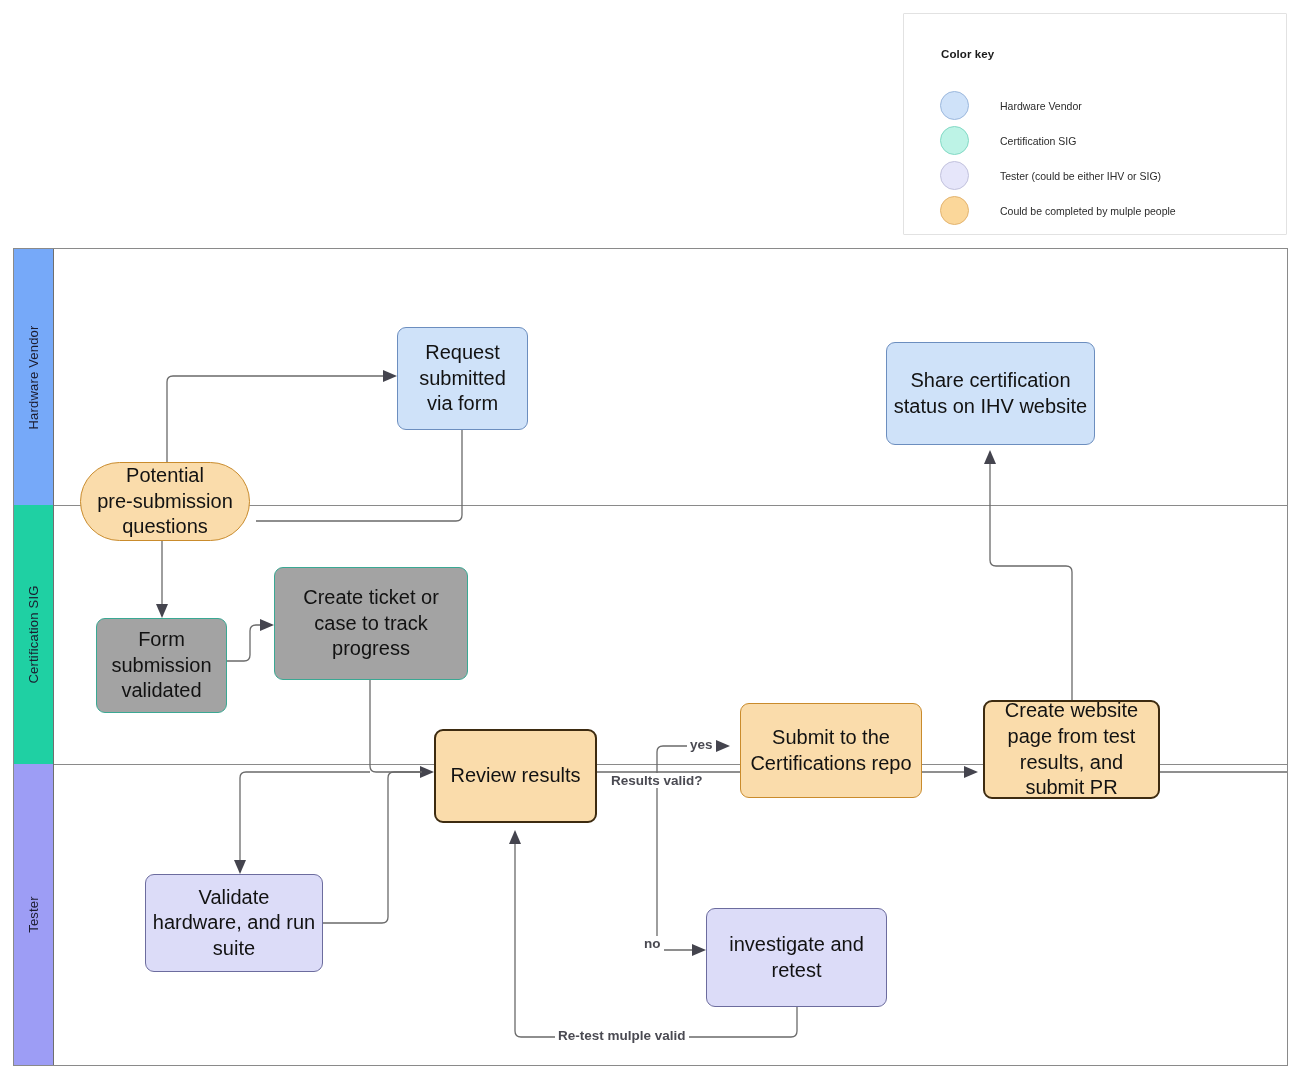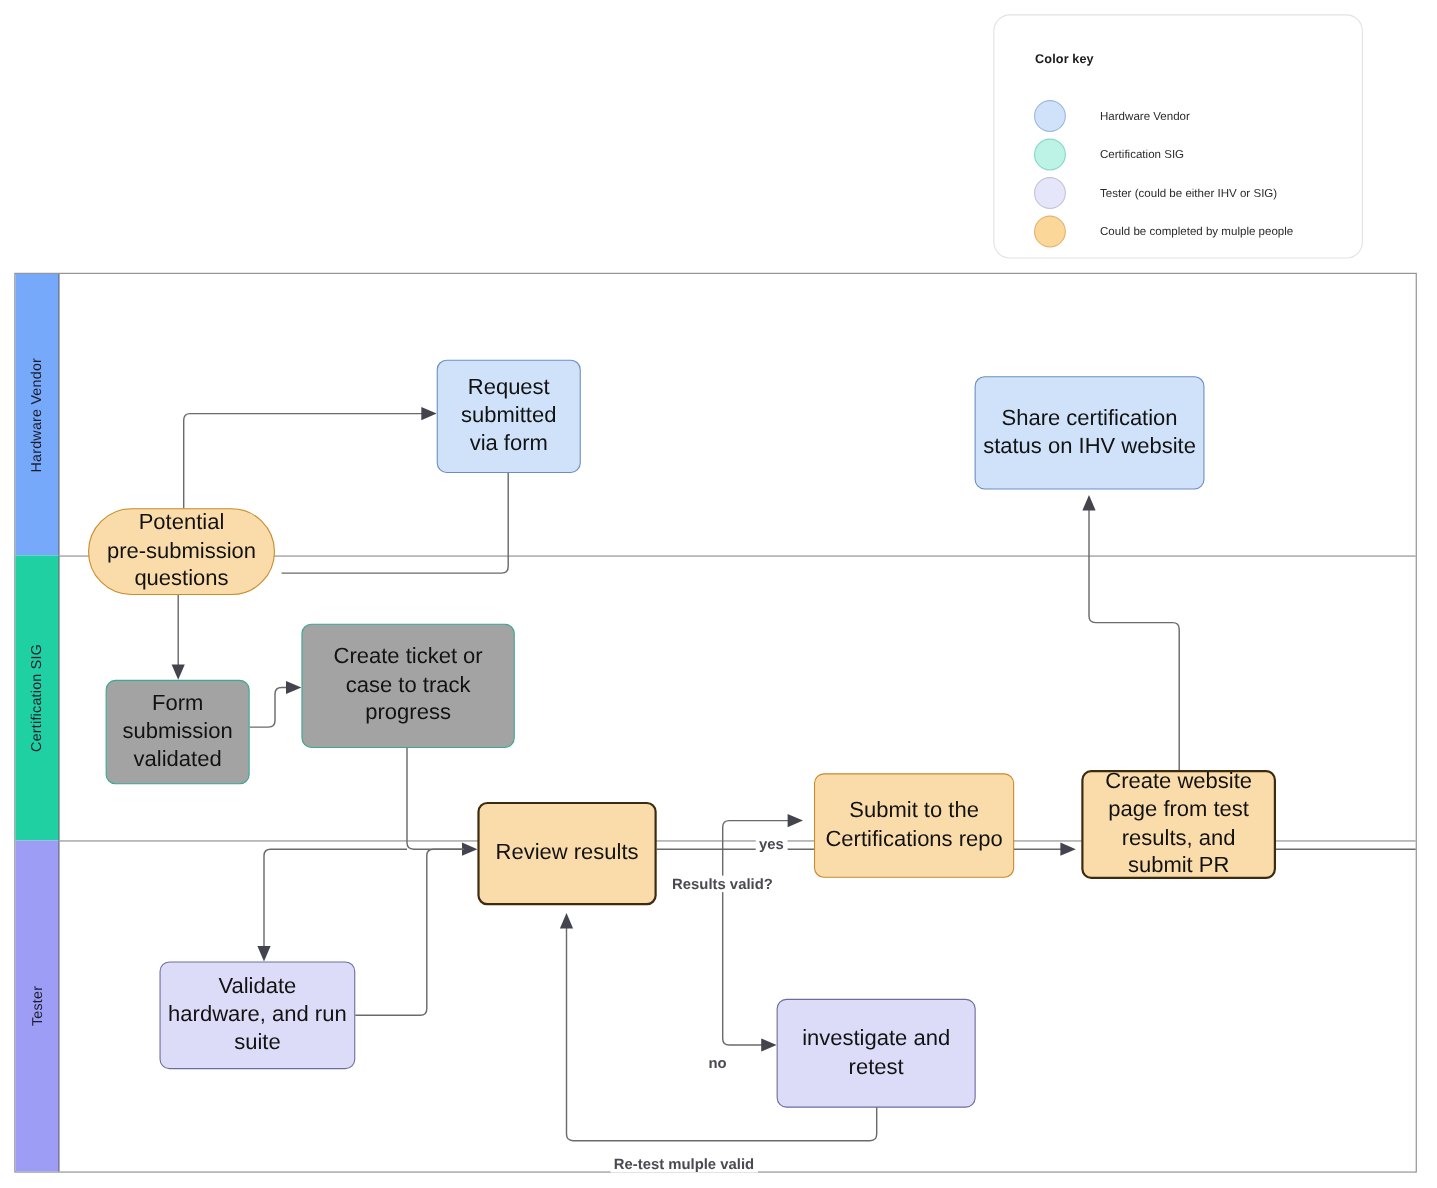--- a/index.html
+++ b/index.html
@@ -15,25 +15,25 @@
     height: 1080px;
     background: #ffffff;
     overflow: hidden;
   }
 
   
   #legend {
     position: absolute;
     left: 903px;
     top: 13px;
-    width: 336px;
+    width: 384px;
     height: 222px;
     background: #ffffff;
     border: 1px solid #e2e2e2;
-    border-radius: 15px;
+    border-radius: 1px;
     box-sizing: border-box;
   }
   #legend-title {
     position: absolute;
     left: 37px;
     top: 34px;
     font-size: 11.5px;
     font-weight: bold;
     color: #1a1a1a;
     letter-spacing: 0.1px;
@@ -128,21 +128,20 @@
   svg#edges .arrowhead { fill: #44444e; stroke: none; }
 
   .edge-label {
     position: absolute;
     font-size: 13.5px;
     font-weight: bold;
     color: #4a4a52;
     background: #ffffff;
     padding: 0 3px;
     white-space: nowrap;
-    margin-top: 23px;
   }
 </style>
 </head>
 <body>
 
 <div id="canvas">
 
   <div id="legend">
     <div id="legend-title">Color key</div>
 

